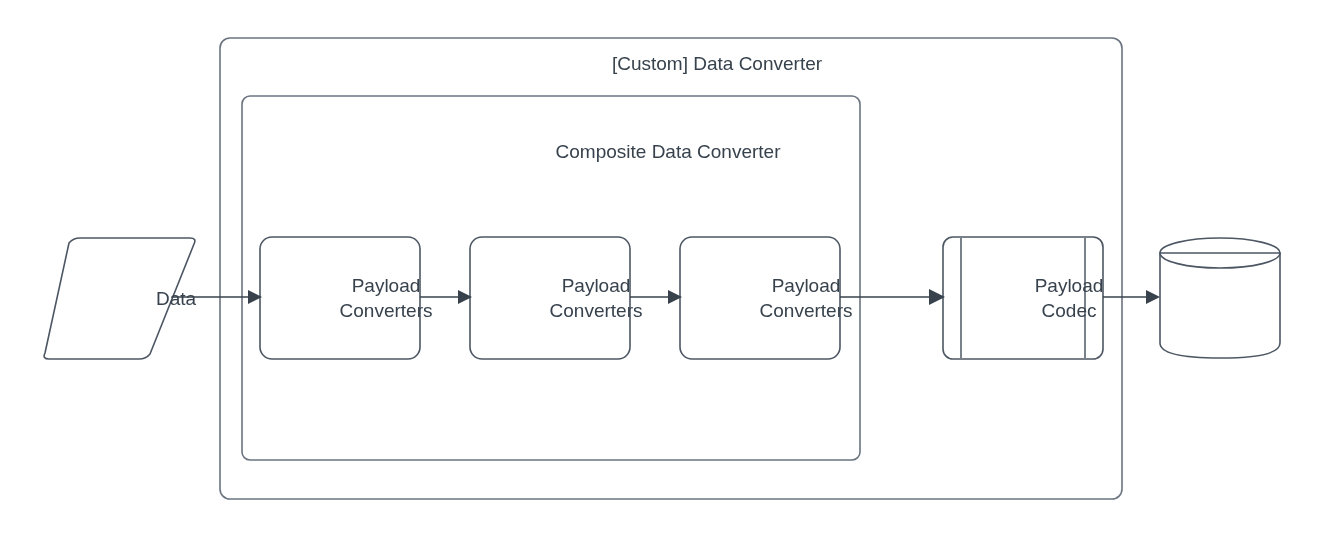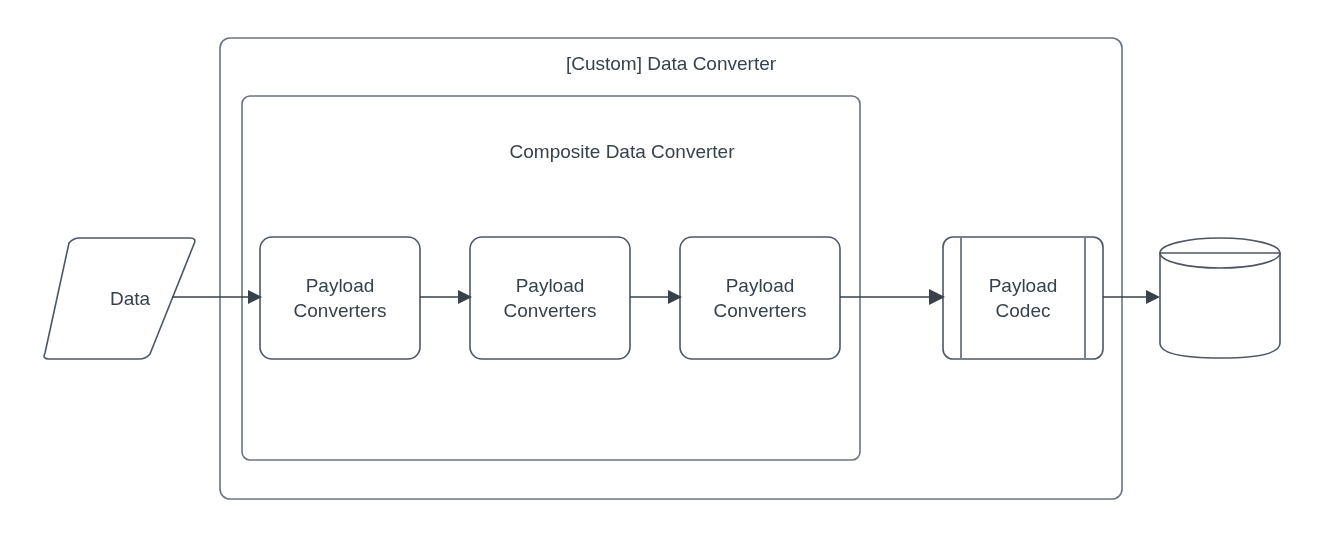--- a/index.html
+++ b/index.html
@@ -58,20 +58,21 @@
     stroke-width: 1.5;
   }
   .lbl {
     position: absolute;
     text-align: center;
     font-size: 19px;
     line-height: 25px;
     color: #37424d;
     white-space: pre-line;
     user-select: none;
+    margin-left: 46px;
   }
   .lbl-container-title {
     font-size: 19px;
     line-height: 24px;
   }
   .center-block {
     display: flex;
     align-items: center;
     justify-content: center;
   }

